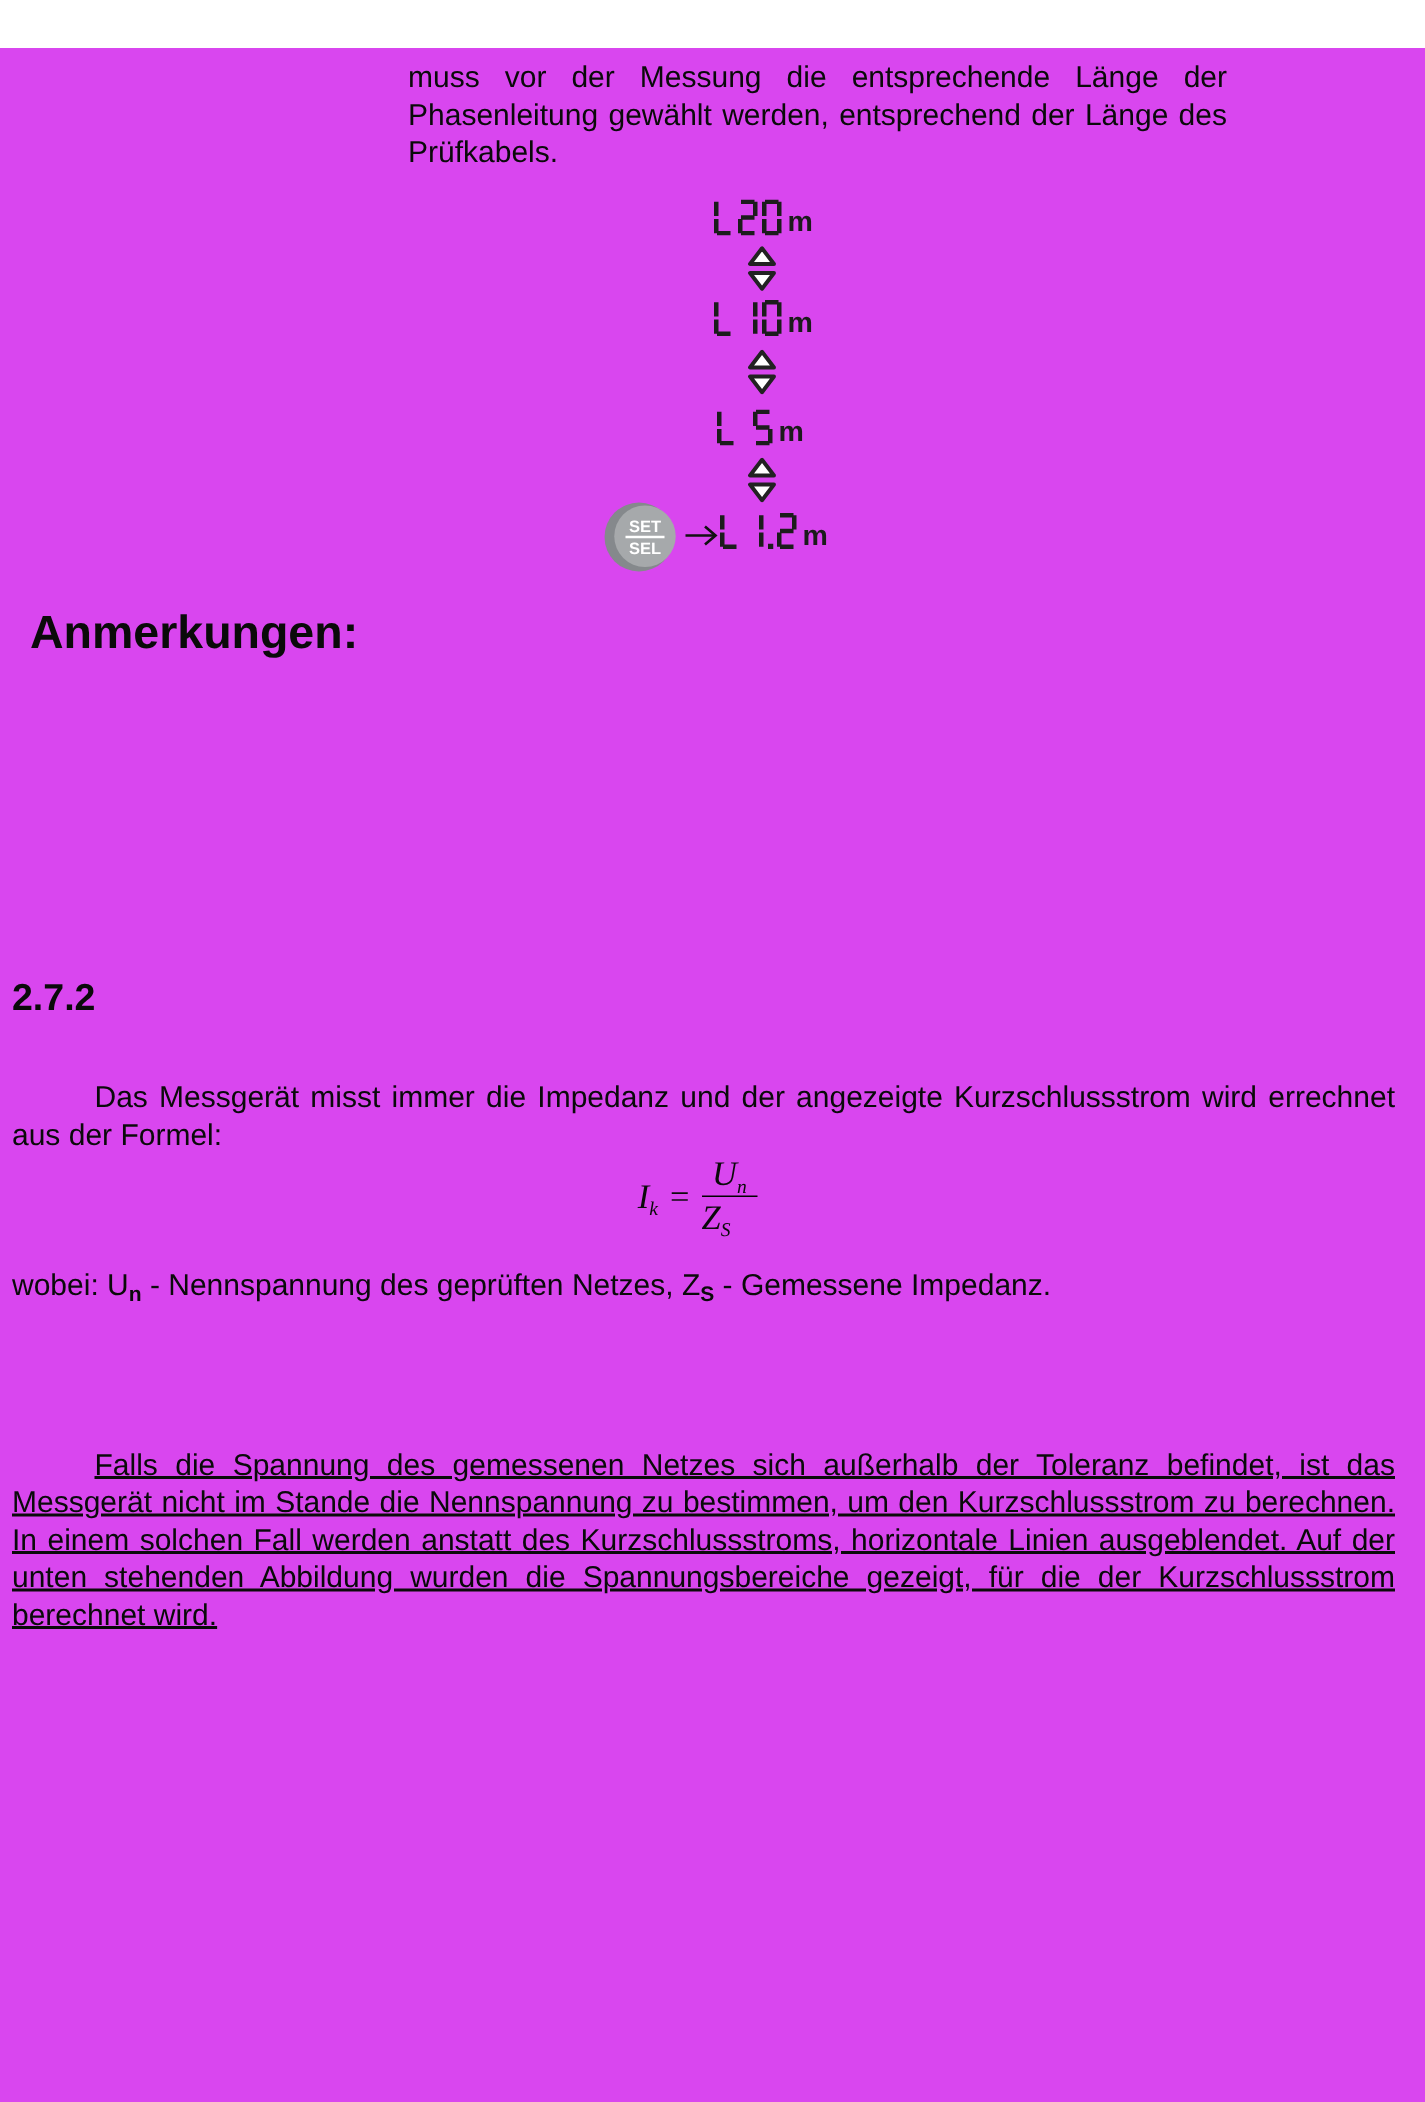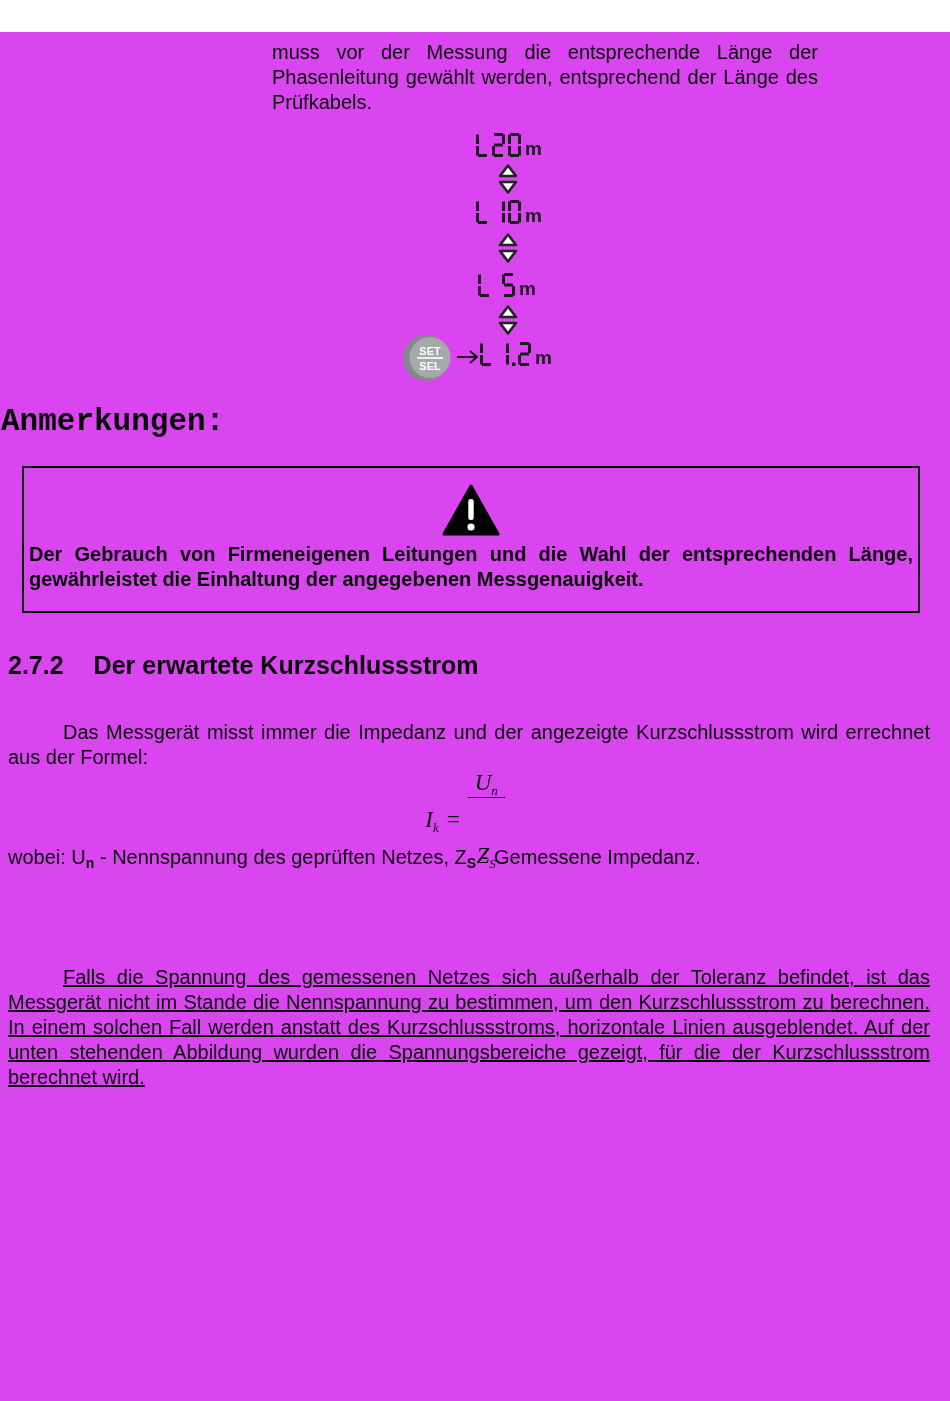--- a/index.html
+++ b/index.html
@@ -16,42 +16,42 @@
   
   .lcd-figure{position:absolute;left:400px;top:98px;width:170px;height:265px;}
   .lcd-line{position:absolute;display:flex;align-items:flex-end;}
   .lcd-unit{font-weight:bold;font-size:19px;color:#1b1b1b;margin-left:3px;line-height:1;
             transform:translateY(1px);}
   .updown{position:absolute;}
   .setsel{position:absolute;}
   .lcd-arrow{position:absolute;}
 
   
-  .notes-heading{position:absolute;left:1px;top:372px;font-size:31px;font-weight:bold;font-family:Liberation Mono, monospace;}
+  .notes-heading{position:absolute;left:20px;top:372px;font-size:31px;font-weight:bold;}
   .warning-box{position:absolute;left:22px;top:434px;width:894px;height:143px;
                border:2px solid #000;display:flex;flex-direction:column;align-items:center;}
   .warning-box .tri{margin-top:16px;}
   .warning-text{width:884px;margin-top:6px;font-weight:bold;font-size:20px;line-height:25px;
                 text-align:justify;}
 
   
   .section-heading{position:absolute;left:8px;top:619px;font-size:25px;font-weight:bold;
                    display:flex;gap:30px;}
   .p1{position:absolute;left:8px;top:688px;width:922px;}
   .wobei{position:absolute;left:8px;top:813px;width:922px;text-align:left;}
   .p2{position:absolute;left:8px;top:858px;width:922px;}
   .p3{position:absolute;left:8px;top:933px;width:922px;text-decoration:underline;}
 
   
   .formula{position:absolute;left:0;top:738px;width:950px;display:flex;justify-content:center;
            align-items:center;font-family:"Liberation Serif",serif;font-style:italic;
            font-size:23px;transform:translateX(-10px);}
   .formula sub.msub{font-size:13px;vertical-align:-5px;line-height:0;}
   .formula .eq{font-style:normal;margin:0 8px;}
-  .frac{display:inline-flex;flex-direction:column;text-align:center;gap:44px;}
+  .frac{display:inline-flex;flex-direction:column;text-align:left;}
   .frac .num{border-bottom:1.6px solid #000;padding:0 7px 1px;}
   .frac .den{padding-top:1px;}
 
   
   .footer{position:absolute;left:0;top:1360px;width:950px;font-size:20px;}
   .page-number{position:absolute;left:8px;top:0;}
   .footer-title{width:100%;text-align:center;}
 </style>
 </head>
 <body>
@@ -162,32 +162,23 @@
             <rect x="38" y="13" width="3" height="9.5" fill="#1c1c1c"></rect>
             <rect x="40" y="10.5" width="9" height="3" fill="#1c1c1c"></rect>
           </svg>
         </span>
       <span class="lcd-unit">m</span>
     </span>
   </div>
 
   <div class="notes-heading">Anmerkungen:</div>
 
-  <div class="warning-box">
-    <svg class="tri" width="58" height="52" viewBox="0 0 58 52">
-      <polygon points="29,2 56,50 2,50" fill="#000" stroke="#000" stroke-width="3" stroke-linejoin="round"></polygon>
-      <rect x="26.3" y="15" width="5.4" height="21" rx="2.5" fill="#fff"></rect>
-      <circle cx="29" cy="43" r="3.6" fill="#fff"></circle>
-    </svg>
-    <div class="warning-text">Der Gebrauch von Firmeneigenen Leitungen und die Wahl der entsprechenden Länge, gewährleistet die Einhaltung der angegebenen Messgenauigkeit.</div>
-  </div>
 
   <div class="section-heading">
     <span>2.7.2</span>
-    <span>Der erwartete Kurzschlussstrom</span>
   </div>
 
   <div class="p1 body-text indent">Das Messgerät misst immer die Impedanz und der angezeigte Kurzschlussstrom wird errechnet aus der Formel:</div>
 
   <div class="formula">
     <span><span>I</span><sub class="msub">k</sub></span>
     <span class="eq">=</span>
     <span class="frac">
       <span class="num"><span>U</span><sub class="msub">n</sub></span>
       <span class="den"><span>Z</span><sub class="msub">S</sub></span>

